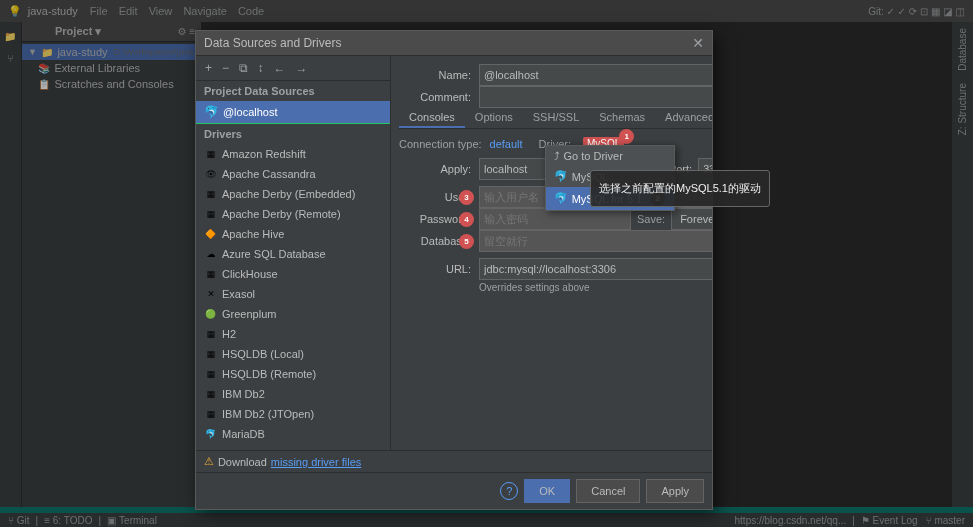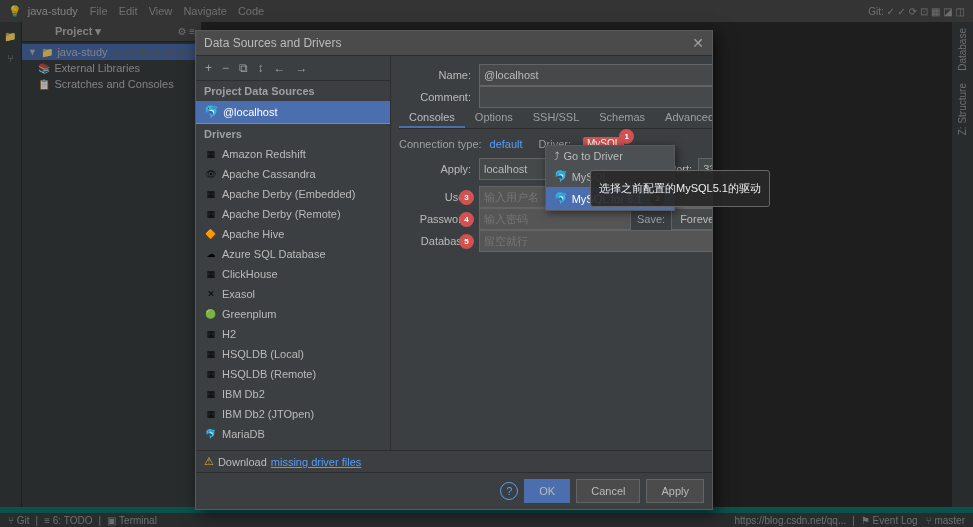--- a/index.html
+++ b/index.html
@@ -347,20 +347,29 @@
           </div>
 
           <div class="form-row" style="position:relative;">
             <span class="form-label">Database:</span>
             <div style="display:flex; align-items:center; flex:1; position:relative;">
               <span class="ann-num ann-red" style="position:absolute; left:-20px; font-size:8px;">5</span>
               <input class="form-input" type="text" style="flex: 1 1 0%; background: rgb(85, 85, 85); color: rgb(238, 238, 238);" placeholder="留空就行">
             </div>
           </div>
 
+          <div class="url-section">
+            <div class="form-row">
+              <span class="form-label">URL:</span>
+              <input class="form-input" type="text" style="flex: 1 1 0%;" value="jdbc:mysql://localhost:3306">
+            </div>
+            <div style="padding-left:80px;">
+              <span class="url-label">Overrides settings above</span>
+            </div>
+          </div>
 
 
         </div>
       </div>
 
       <div class="warning-bar">
         <span class="warning-icon">⚠</span>
         <span>Download </span>
         <span style="color:#589df6; text-decoration:underline; cursor:pointer;">missing driver files</span>
       </div>

